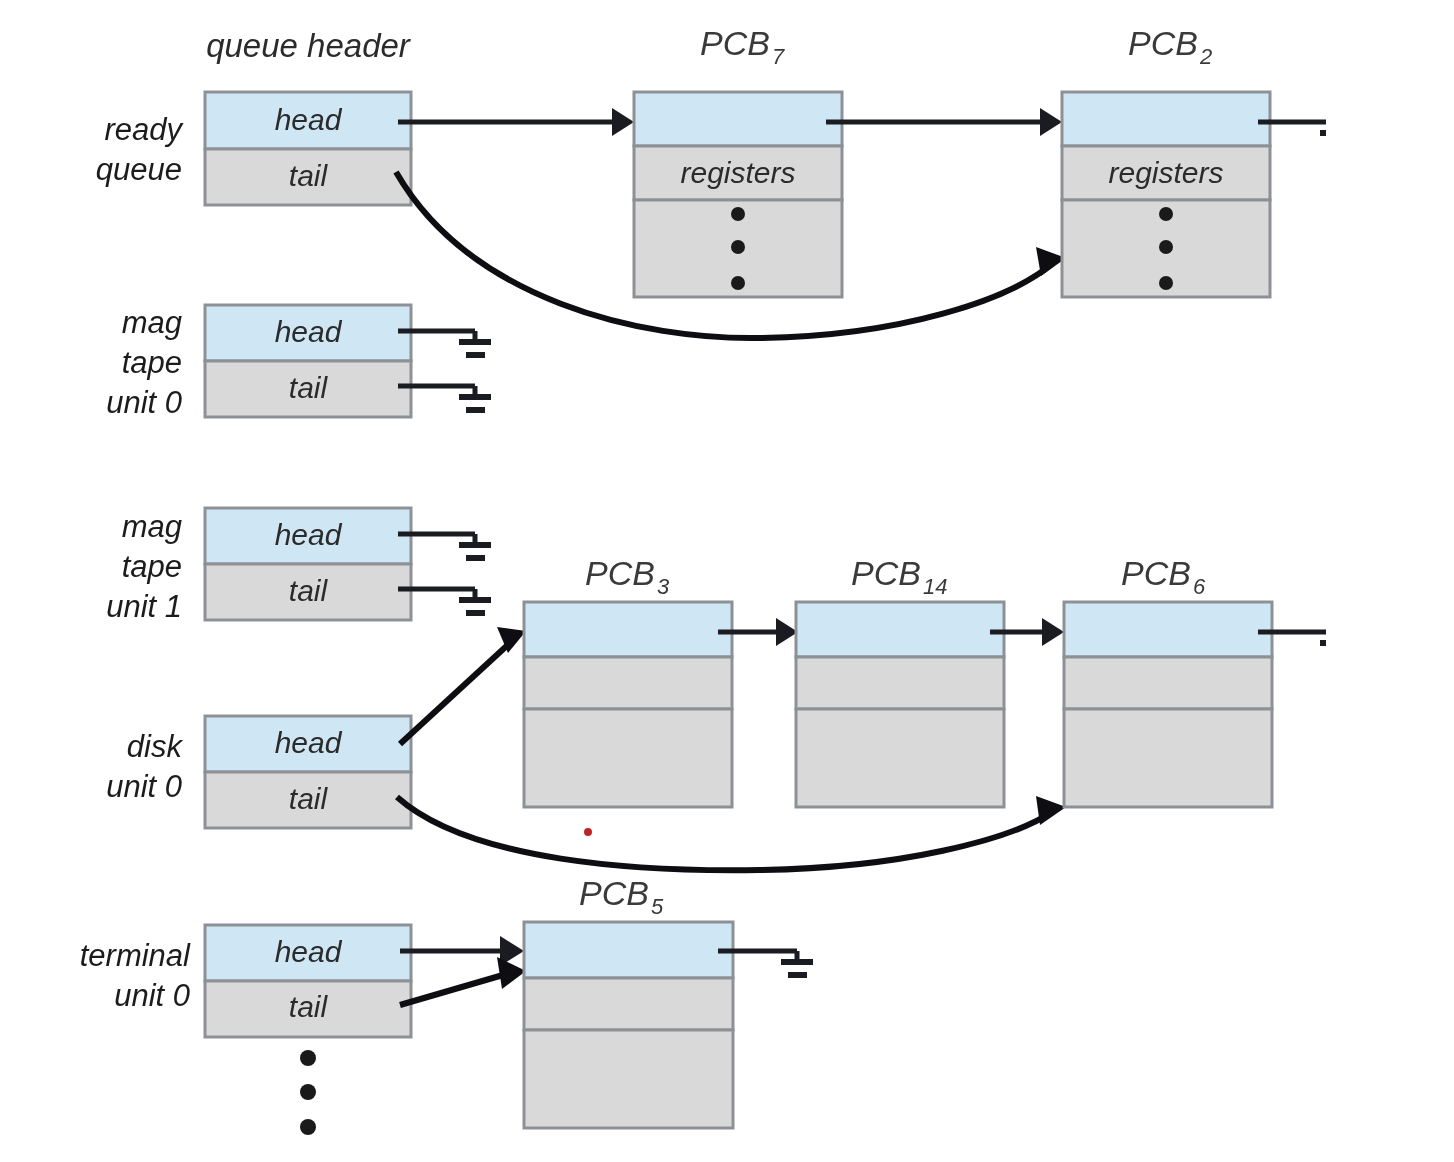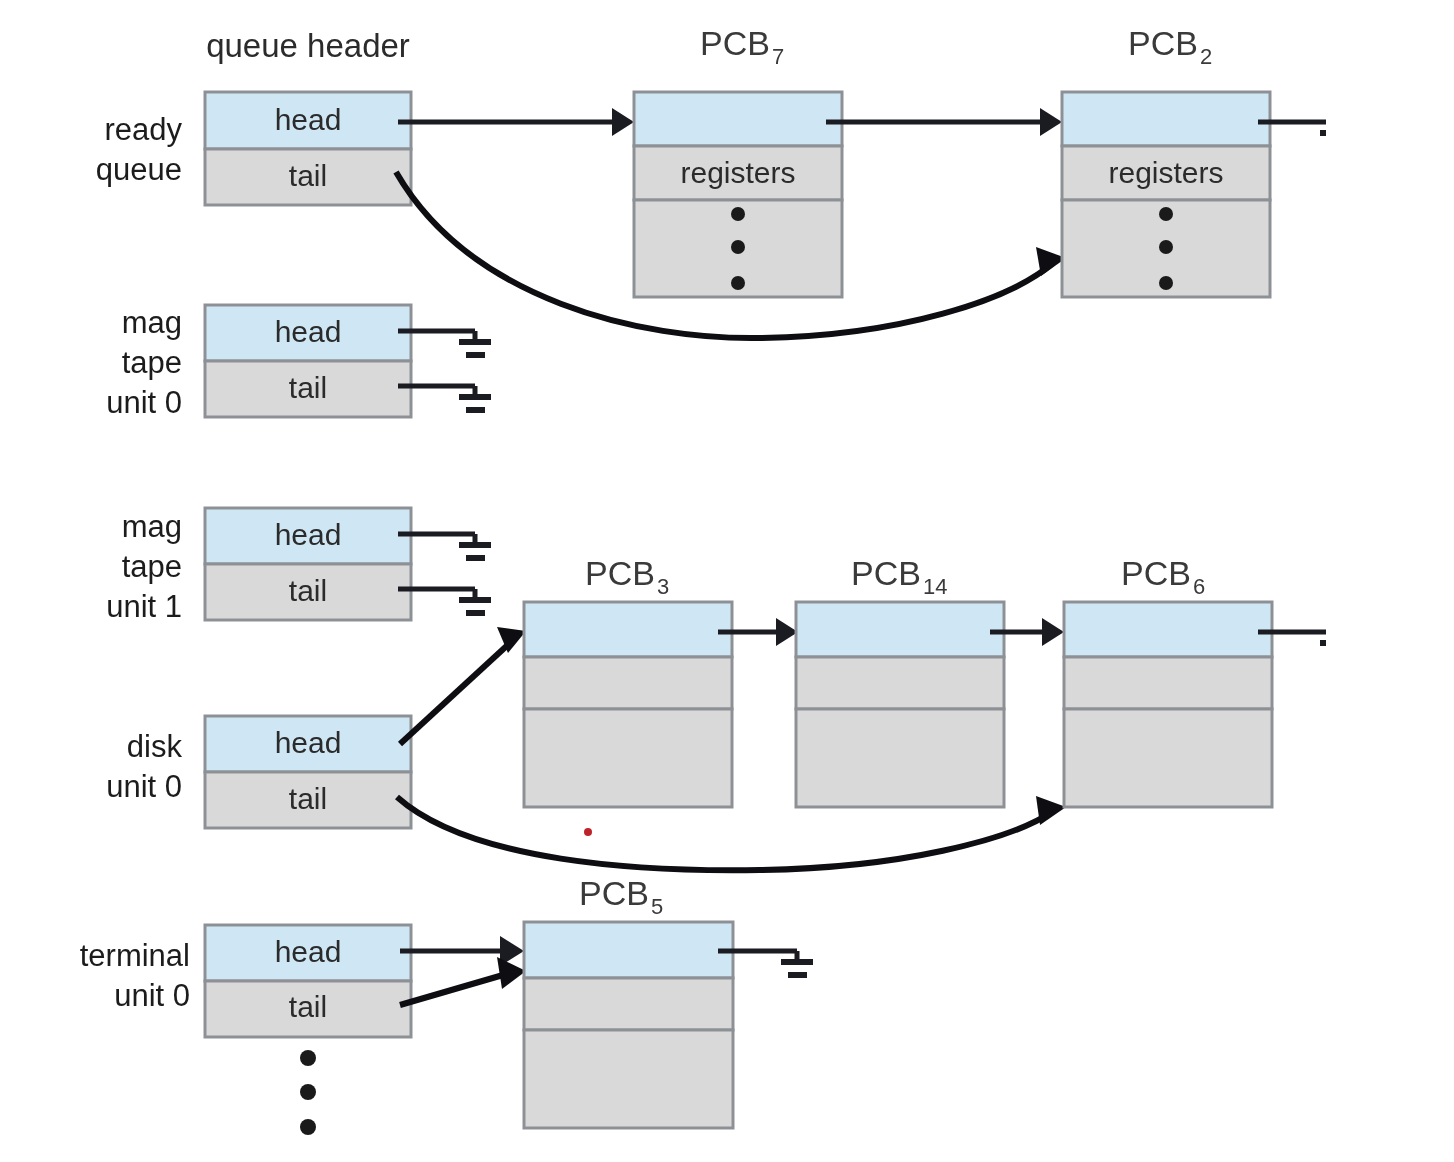--- a/index.html
+++ b/index.html
@@ -9,20 +9,21 @@
   }
   body {
     font-family: "Liberation Sans", sans-serif;
   }
   #diagram-root {
     position: relative;
     width: 1326px;
     height: 1162px;
     background: #ffffff;
     overflow: hidden;
+    font-style: italic;
   }
   svg#scene {
     position: absolute;
     top: 0;
     left: 0;
     width: 1454px;
     height: 1162px;
     display: block;
   }
   .box-outline {

